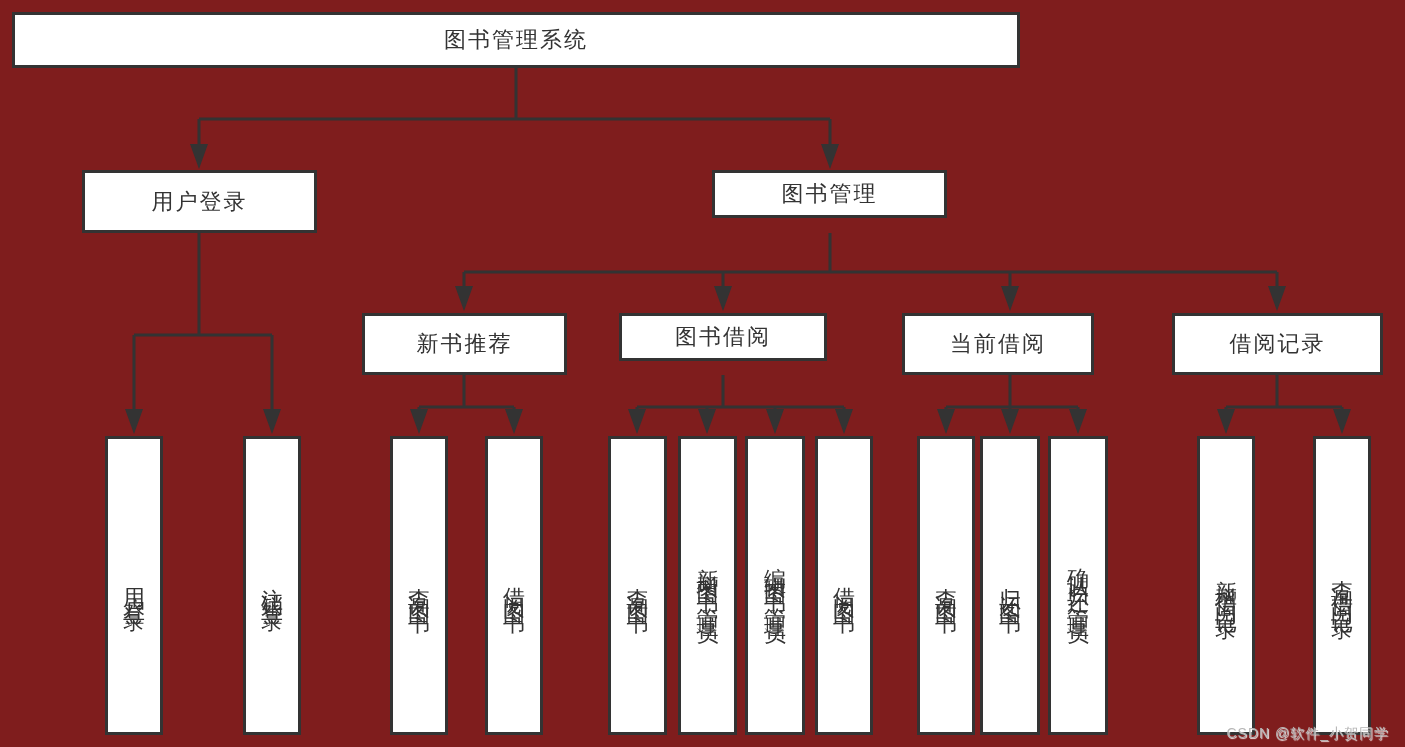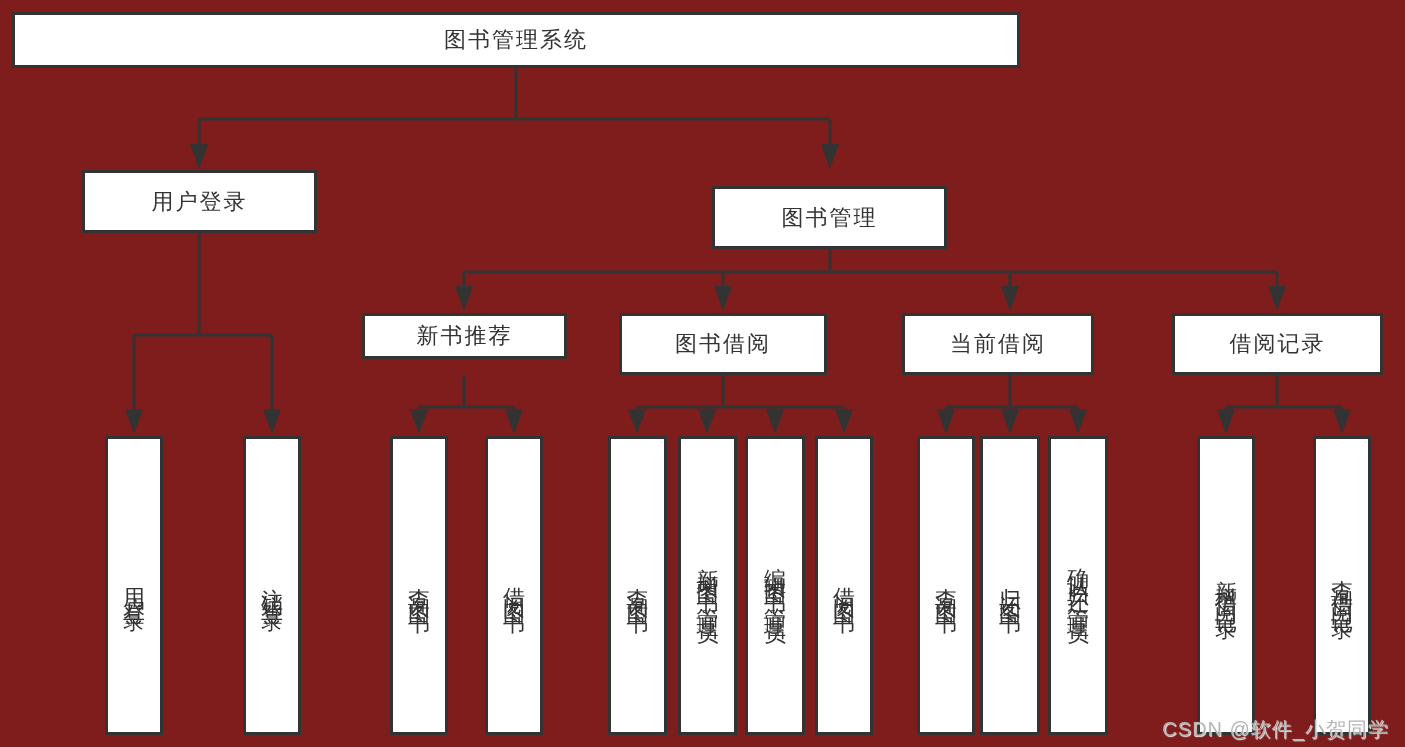--- a/index.html
+++ b/index.html
@@ -45,44 +45,44 @@
     writing-mode: vertical-rl;
     text-orientation: mixed;
     font-size: 22px;
     line-height: 1.1;
     letter-spacing: 8px;
     white-space: nowrap;
   }
   
   .n-root  { left: 12px;   top: 12px;  width: 1008px; height: 56px; }
   .n-login { left: 82px;   top: 170px; width: 235px;  height: 63px; }
-  .n-mgmt  { left: 712px;  top: 186px; width: 235px;  height: 63px; }
-  .n-s0    { left: 362px;  top: 313px; width: 205px;  height: 46px; }
-  .n-s1    { left: 619px;  top: 313px; width: 208px;  height: 62px; }
+  .n-mgmt  { left: 712px;  top: 170px; width: 235px;  height: 48px; }
+  .n-s0    { left: 362px;  top: 313px; width: 205px;  height: 62px; }
+  .n-s1    { left: 619px;  top: 313px; width: 208px;  height: 48px; }
   .n-s2    { left: 902px;  top: 313px; width: 192px;  height: 62px; }
   .n-s3    { left: 1172px; top: 313px; width: 211px;  height: 62px; }
   
   .v-a0 { left: 105px;  width: 58px; }
   .v-a1 { left: 243px;  width: 58px; }
   .v-b0 { left: 390px;  width: 58px; }
   .v-b1 { left: 485px;  width: 58px; }
   .v-c0 { left: 608px;  width: 59px; }
   .v-c1 { left: 678px;  width: 59px; }
   .v-c2 { left: 745px;  width: 60px; }
   .v-c3 { left: 815px;  width: 58px; }
   .v-d0 { left: 917px;  width: 58px; }
   .v-d1 { left: 980px;  width: 60px; }
   .v-d2 { left: 1048px; width: 60px; }
   .v-e0 { left: 1197px; width: 58px; }
   .v-e1 { left: 1313px; width: 58px; }
   .watermark {
     position: absolute;
     right: 16px;
     bottom: 4px;
-    font-size: 20px;
+    font-size: 14px;
     letter-spacing: 1px;
     color: #b5b5b5;
     text-shadow: 1px 1px 1px rgba(255,255,255,0.9);
     z-index: 3;
     white-space: nowrap;
   }
 </style>
 </head>
 <body>
 

